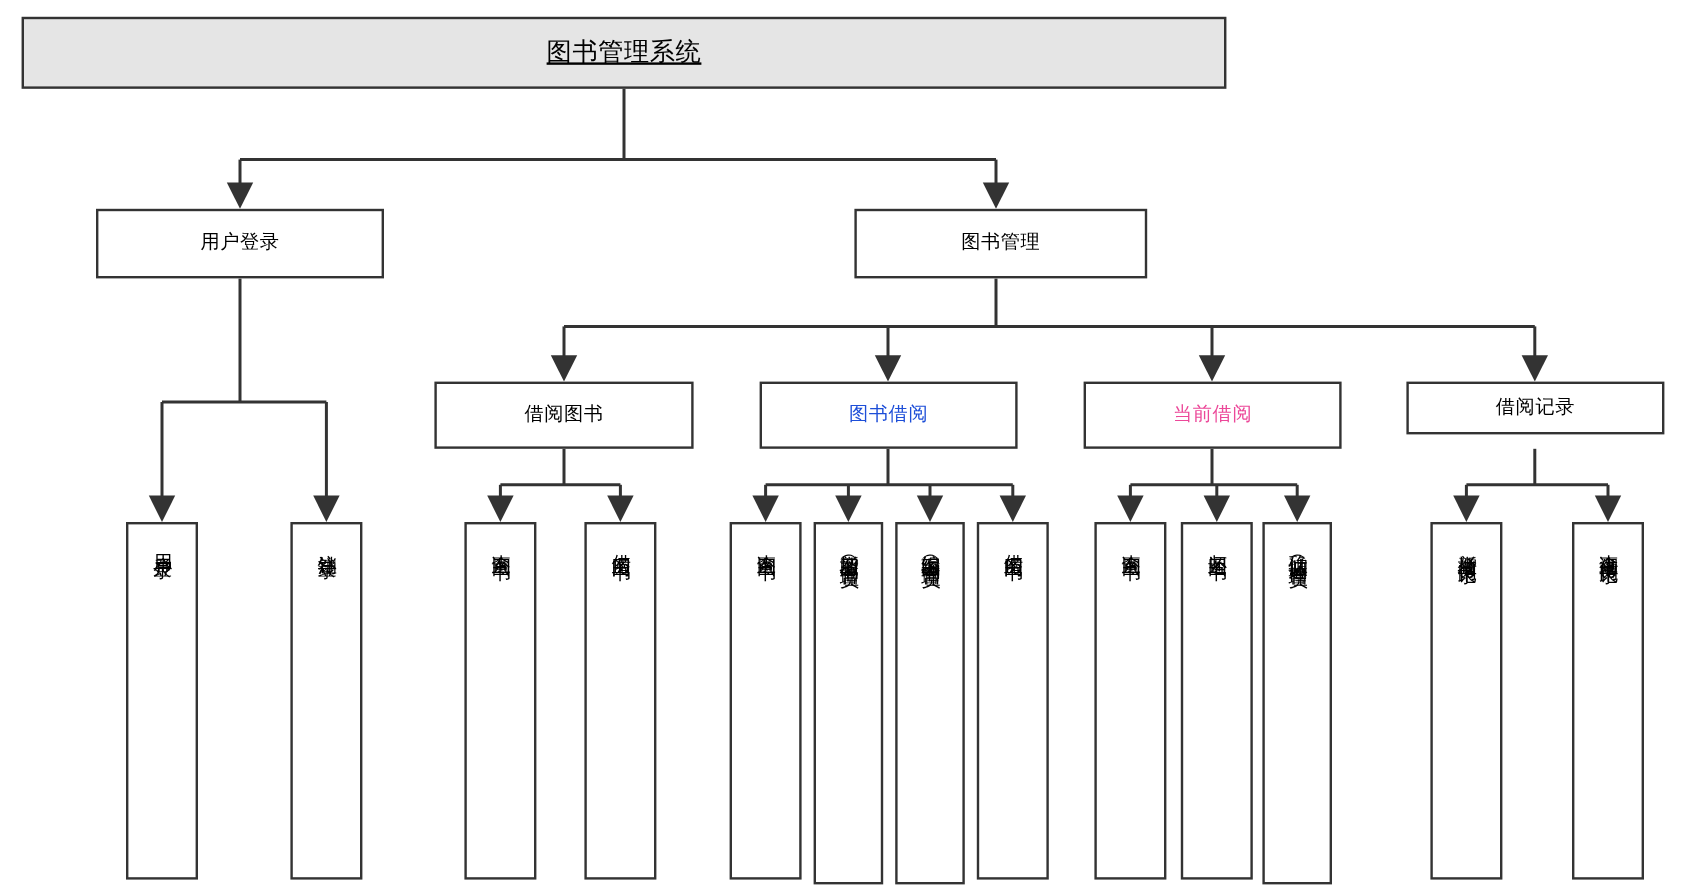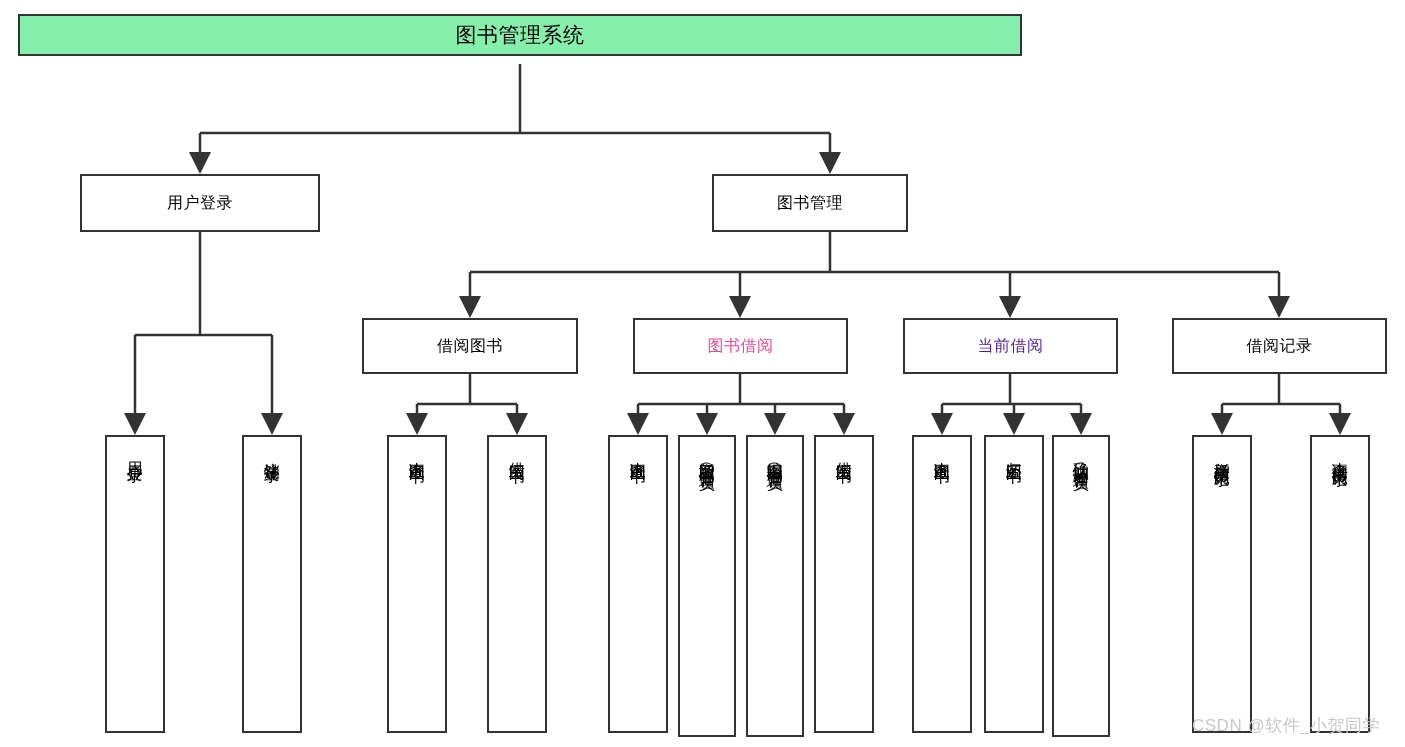--- a/index.html
+++ b/index.html
@@ -99,39 +99,39 @@
         <polygon points="1070,413 1092,413 1081,435" fill="#333333"></polygon>
         <line x1="1279" y1="374" x2="1279" y2="404" stroke="#333333" stroke-width="2.5"></line>
         <line x1="1222" y1="404" x2="1340" y2="404" stroke="#333333" stroke-width="2.5"></line>
         <line x1="1222" y1="404" x2="1222" y2="414" stroke="#333333" stroke-width="2.5"></line>
         <polygon points="1211,413 1233,413 1222,435" fill="#333333"></polygon>
         <line x1="1340" y1="404" x2="1340" y2="414" stroke="#333333" stroke-width="2.5"></line>
         <polygon points="1329,413 1351,413 1340,435" fill="#333333"></polygon>
       </g>
   </svg>
   <div id="node-layer">
-      <div class="node root" style="left: 18px; top: 14px; width: 1004px; height: 42px; border-color: rgb(51, 51, 51); background: #86efac;">
+      <div class="node root" style="left: 18px; top: 14px; width: 1004px; height: 60px; border-color: rgb(51, 51, 51); background: #e5e5e5; text-decoration: underline;">
         <span class="node-label" style="color: rgb(0, 0, 0);">图书管理系统</span>
       </div>
       <div class="node" style="left: 80px; top: 174px; width: 240px; height: 58px; border-color: rgb(51, 51, 51); background: rgb(255, 255, 255);">
         <span class="node-label" style="color: rgb(0, 0, 0);">用户登录</span>
       </div>
-      <div class="node" style="left: 712px; top: 174px; width: 196px; height: 58px; border-color: rgb(51, 51, 51); background: rgb(255, 255, 255);">
+      <div class="node" style="left: 712px; top: 174px; width: 244px; height: 58px; border-color: rgb(51, 51, 51); background: rgb(255, 255, 255);">
         <span class="node-label" style="color: rgb(0, 0, 0);">图书管理</span>
       </div>
       <div class="node" style="left: 362px; top: 318px; width: 216px; height: 56px; border-color: rgb(51, 51, 51); background: rgb(255, 255, 255);">
         <span class="node-label" style="color: rgb(0, 0, 0);">借阅图书</span>
       </div>
       <div class="node" style="left: 633px; top: 318px; width: 215px; height: 56px; border-color: rgb(51, 51, 51); background: rgb(255, 255, 255);">
-        <span class="node-label" style="color: #ec4899; text-align: center;">图书借阅</span>
+        <span class="node-label" style="color: #1d4ed8; text-align: center;">图书借阅</span>
       </div>
       <div class="node" style="left: 903px; top: 318px; width: 215px; height: 56px; border-color: rgb(51, 51, 51); background: rgb(255, 255, 255);">
-        <span class="node-label" style="color: #4c1d95;">当前借阅</span>
+        <span class="node-label" style="color: #ec4899;">当前借阅</span>
       </div>
-      <div class="node" style="left: 1172px; top: 318px; width: 215px; height: 56px; border-color: rgb(51, 51, 51); background: rgb(255, 255, 255);">
+      <div class="node" style="left: 1172px; top: 318px; width: 215px; height: 44px; border-color: rgb(51, 51, 51); background: rgb(255, 255, 255);">
         <span class="node-label" style="color: rgb(0, 0, 0);">借阅记录</span>
       </div>
       <div class="node vertical" style="left: 105px; top: 435px; width: 60px; height: 298px; border-color: rgb(51, 51, 51); background: rgb(255, 255, 255);">
         <span class="node-label" style="color: rgb(0, 0, 0);">用户登录</span>
       </div>
       <div class="node vertical" style="left: 242px; top: 435px; width: 60px; height: 298px; border-color: rgb(51, 51, 51); background: rgb(255, 255, 255);">
         <span class="node-label" style="color: rgb(0, 0, 0);">注销登录</span>
       </div>
       <div class="node vertical" style="left: 387px; top: 435px; width: 60px; height: 298px; border-color: rgb(51, 51, 51); background: rgb(255, 255, 255);">
         <span class="node-label" style="color: rgb(0, 0, 0);">查询图书</span>
@@ -160,14 +160,13 @@
       <div class="node vertical" style="left: 1052px; top: 435px; width: 58px; height: 302px; border-color: rgb(51, 51, 51); background: rgb(255, 255, 255);">
         <span class="node-label" style="color: rgb(0, 0, 0);">确认归还（管理员）</span>
       </div>
       <div class="node vertical" style="left: 1192px; top: 435px; width: 60px; height: 298px; border-color: rgb(51, 51, 51); background: rgb(255, 255, 255);">
         <span class="node-label" style="color: rgb(0, 0, 0);">新增借阅记录</span>
       </div>
       <div class="node vertical" style="left: 1310px; top: 435px; width: 60px; height: 298px; border-color: rgb(51, 51, 51); background: rgb(255, 255, 255);">
         <span class="node-label" style="color: rgb(0, 0, 0);">查询借阅记录</span>
       </div>
     </div>
-  <div class="watermark" style="left: 1192px; top: 714px; color: rgb(199, 199, 199);">CSDN @软件_小贺同学</div>
 </div>
 
 </body></html>

